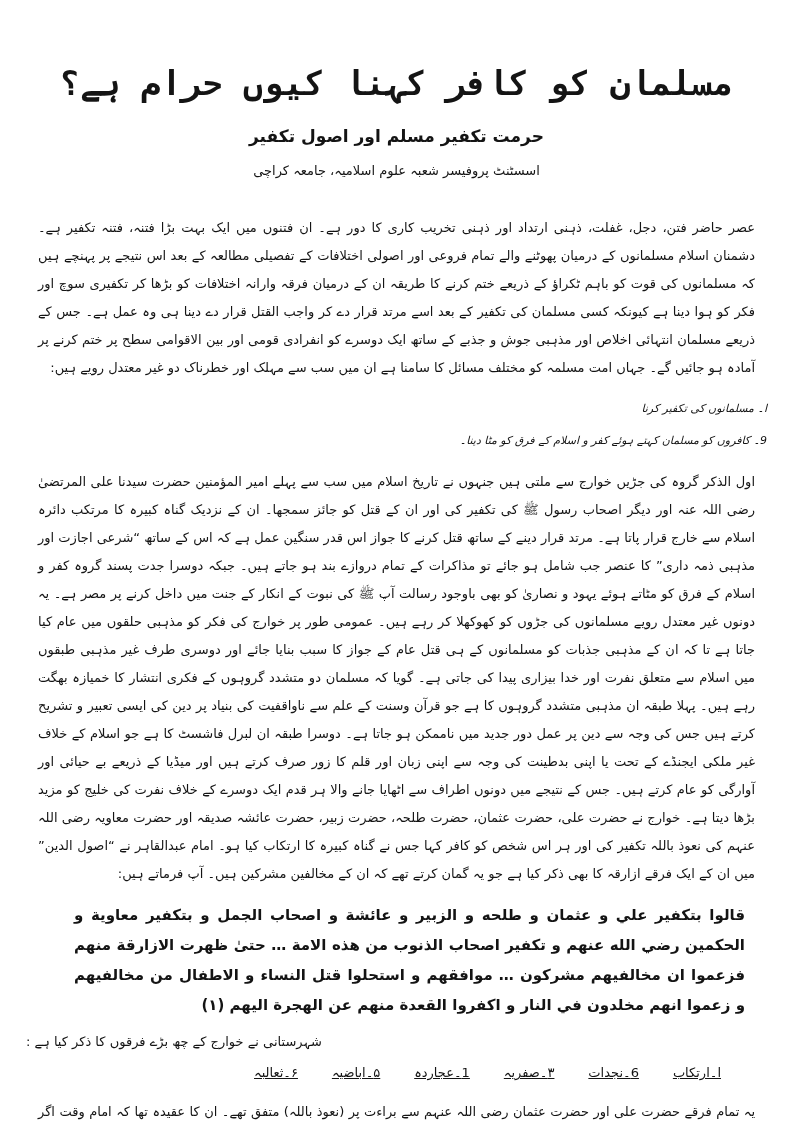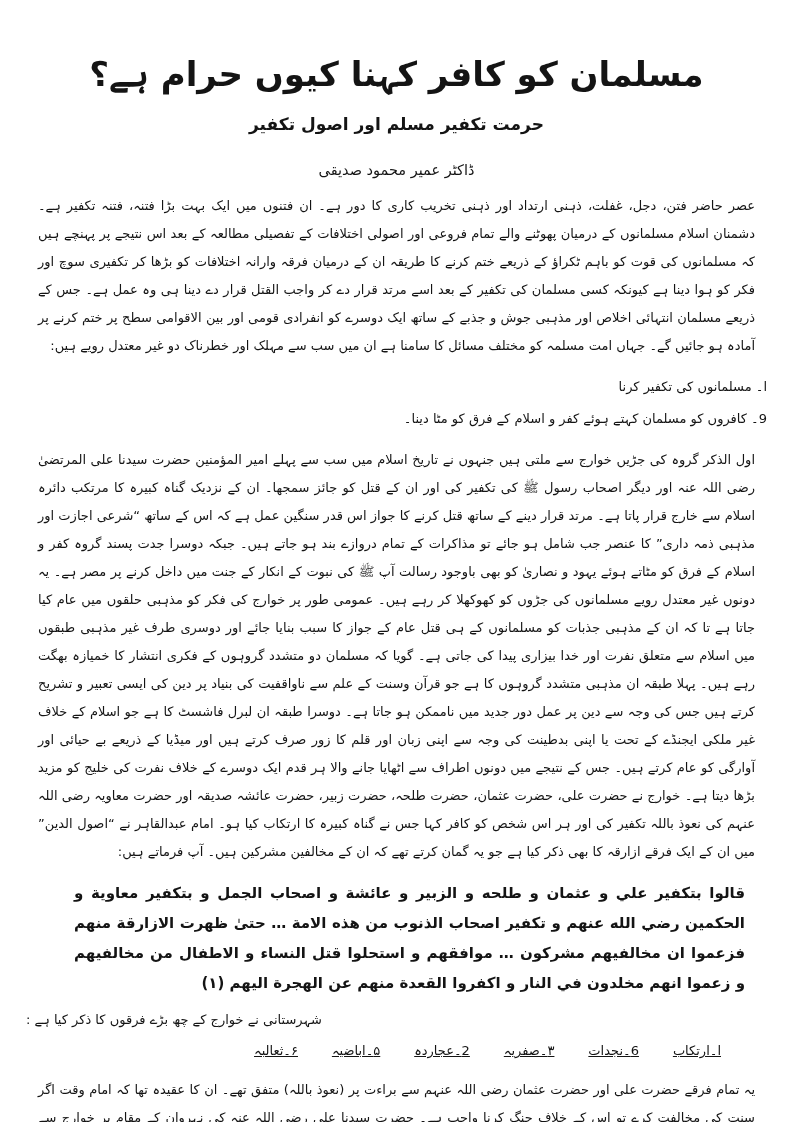--- a/index.html
+++ b/index.html
@@ -14,32 +14,33 @@
     margin: 0 auto;
     background: #ffffff;
     color: #141414;
     direction: rtl;
     box-sizing: border-box;
     padding: 50px 26px 0 26px;
     font-family: "DejaVu Sans", sans-serif;
     overflow: hidden;
   }
   .doc-title {
-    margin: 0 0 14px 0;
+    margin: 12px 0 14px 0;
     font-size: 34px;
     font-weight: 700;
     text-align: center;
     line-height: 1.45;
     letter-spacing: 0;
+    font-family: Liberation Mono, monospace;
   }
   .doc-subtitle {
     font-size: 17px;
     font-weight: 700;
     text-align: center;
-    margin: 0 0 26px 0;
+    margin: 0 0 16px 0;
     line-height: 1.3;
   }
   .doc-author {
     font-size: 14.5px;
     text-align: center;
     margin: 0 0 11px 0;
     line-height: 1.3;
   }
   .doc-affiliation {
     font-size: 13px;
@@ -47,24 +48,25 @@
     margin: 0 0 34px 0;
     line-height: 1.3;
   }
   .body-para {
     font-size: 13px;
     line-height: 28px;
     text-align: justify;
     margin: 12px;
   }
   .point-line {
-    font-size: 13px;
+    font-size: 11px;
     line-height: 30px;
     text-align: right;
     margin: 2px 0;
+    font-style: italic;
   }
   .arabic-quote {
     font-size: 15px;
     font-weight: 700;
     line-height: 30px;
     text-align: justify;
     margin: 12px 22px 8px 48px;
     direction: rtl;
   }
   .sects-intro {
@@ -88,39 +90,39 @@
 </style>
 </head>
 <body>
 
 <div class="page">
 
   <h1 class="doc-title">مسلمان کو کافر کہنا کیوں حرام ہے؟</h1>
 
   <div class="doc-subtitle">حرمت تکفیر مسلم اور اصول تکفیر</div>
 
-  <div class="doc-author">ڈاکٹر عمیر محمود صدیقی</div>
 
+  <div class="doc-affiliation">اسسٹنٹ پروفیسر شعبہ علوم اسلامیہ، جامعہ کراچی</div>
 
   <p class="body-para">عصر حاضر فتن، دجل، غفلت، ذہنی ارتداد اور ذہنی تخریب کاری کا دور ہے۔ ان فتنوں میں ایک بہت بڑا فتنہ، فتنہ تکفیر ہے۔ دشمنان اسلام مسلمانوں کے درمیان پھوٹنے والے تمام فروعی اور اصولی اختلافات کے تفصیلی مطالعہ کے بعد اس نتیجے پر پہنچے ہیں کہ مسلمانوں کی قوت کو باہم ٹکراؤ کے ذریعے ختم کرنے کا طریقہ ان کے درمیان فرقہ وارانہ اختلافات کو بڑھا کر تکفیری سوچ اور فکر کو ہوا دینا ہے کیونکہ کسی مسلمان کی تکفیر کے بعد اسے مرتد قرار دے کر واجب القتل قرار دے دینا ہی وہ عمل ہے۔ جس کے ذریعے مسلمان انتہائی اخلاص اور مذہبی جوش و جذبے کے ساتھ ایک دوسرے کو انفرادی قومی اور بین الاقوامی سطح پر ختم کرنے پر آمادہ ہو جائیں گے۔ جہاں امت مسلمہ کو مختلف مسائل کا سامنا ہے ان میں سب سے مہلک اور خطرناک دو غیر معتدل رویے ہیں:</p>
 
   <p class="point-line">ا۔ مسلمانوں کی تکفیر کرنا</p>
 
   <p class="point-line">9۔ کافروں کو مسلمان کہتے ہوئے کفر و اسلام کے فرق کو مٹا دینا۔</p>
 
   <p class="body-para">اول الذکر گروہ کی جڑیں خوارج سے ملتی ہیں جنہوں نے تاریخ اسلام میں سب سے پہلے امیر المؤمنین حضرت سیدنا علی المرتضیٰ رضی اللہ عنہ اور دیگر اصحاب رسول ﷺ کی تکفیر کی اور ان کے قتل کو جائز سمجھا۔ ان کے نزدیک گناہ کبیرہ کا مرتکب دائرہ اسلام سے خارج قرار پاتا ہے۔ مرتد قرار دینے کے ساتھ قتل کرنے کا جواز اس قدر سنگین عمل ہے کہ اس کے ساتھ “شرعی اجازت اور مذہبی ذمہ داری” کا عنصر جب شامل ہو جائے تو مذاکرات کے تمام دروازے بند ہو جاتے ہیں۔ جبکہ دوسرا جدت پسند گروہ کفر و اسلام کے فرق کو مٹاتے ہوئے یہود و نصاریٰ کو بھی باوجود رسالت آپ ﷺ کی نبوت کے انکار کے جنت میں داخل کرنے پر مصر ہے۔ یہ دونوں غیر معتدل رویے مسلمانوں کی جڑوں کو کھوکھلا کر رہے ہیں۔ عمومی طور پر خوارج کی فکر کو مذہبی حلقوں میں عام کیا جاتا ہے تا کہ ان کے مذہبی جذبات کو مسلمانوں کے ہی قتل عام کے جواز کا سبب بنایا جائے اور دوسری طرف غیر مذہبی طبقوں میں اسلام سے متعلق نفرت اور خدا بیزاری پیدا کی جاتی ہے۔ گویا کہ مسلمان دو متشدد گروہوں کے فکری انتشار کا خمیازہ بھگت رہے ہیں۔ پہلا طبقہ ان مذہبی متشدد گروہوں کا ہے جو قرآن وسنت کے علم سے ناواقفیت کی بنیاد پر دین کی ایسی تعبیر و تشریح کرتے ہیں جس کی وجہ سے دین پر عمل دور جدید میں ناممکن ہو جاتا ہے۔ دوسرا طبقہ ان لبرل فاشسٹ کا ہے جو اسلام کے خلاف غیر ملکی ایجنڈے کے تحت یا اپنی بدطینت کی وجہ سے اپنی زبان اور قلم کا زور صرف کرتے ہیں اور میڈیا کے ذریعے بے حیائی اور آوارگی کو عام کرتے ہیں۔ جس کے نتیجے میں دونوں اطراف سے اٹھایا جانے والا ہر قدم ایک دوسرے کے خلاف نفرت کی خلیج کو مزید بڑھا دیتا ہے۔ خوارج نے حضرت علی، حضرت عثمان، حضرت طلحہ، حضرت زبیر، حضرت عائشہ صدیقہ اور حضرت معاویہ رضی اللہ عنہم کی نعوذ باللہ تکفیر کی اور ہر اس شخص کو کافر کہا جس نے گناہ کبیرہ کا ارتکاب کیا ہو۔ امام عبدالقاہر نے “اصول الدین” میں ان کے ایک فرقے ازارقہ کا بھی ذکر کیا ہے جو یہ گمان کرتے تھے کہ ان کے مخالفین مشرکین ہیں۔ آپ فرماتے ہیں:</p>
 
   <blockquote class="arabic-quote">قالوا بتكفير علي و عثمان و طلحه و الزبير و عائشة و اصحاب الجمل و بتكفير معاوية و الحكمين رضي الله عنهم و تكفير اصحاب الذنوب من هذه الامة … حتىٰ ظهرت الازارقة منهم فزعموا ان مخالفيهم مشركون … موافقهم و استحلوا قتل النساء و الاطفال من مخالفيهم و زعموا انهم مخلدون في النار و اكفروا القعدة منهم عن الهجرة اليهم (۱)</blockquote>
 
   <p class="sects-intro">شہرستانی نے خوارج کے چھ بڑے فرقوں کا ذکر کیا ہے :</p>
 
   <div class="sects-row">
     <span>ا۔ارتکاب</span>
     <span>6۔نجدات</span>
     <span>۳۔صفریہ</span>
-    <span>2۔عجاردہ</span>
+    <span>1۔عجاردہ</span>
     <span>۵۔اباضیہ</span>
     <span>۶۔ثعالبہ</span>
   </div>
 
   <p class="body-para">یہ تمام فرقے حضرت علی اور حضرت عثمان رضی اللہ عنہم سے براءت پر (نعوذ باللہ) متفق تھے۔ ان کا عقیدہ تھا کہ امام وقت اگر سنت کی مخالفت کرے تو اس کے خلاف جنگ کرنا واجب ہے۔ حضرت سیدنا علی رضی اللہ عنہ کی نہروان کے مقام پر خوارج سے سخت جنگ ہوئی۔ خوارج میں سے جو افراد بچ گئے انہوں نے عمان، کرمان، بجستان اور یمن میں پناہ</p>
 
 </div>
 
 </body></html>

